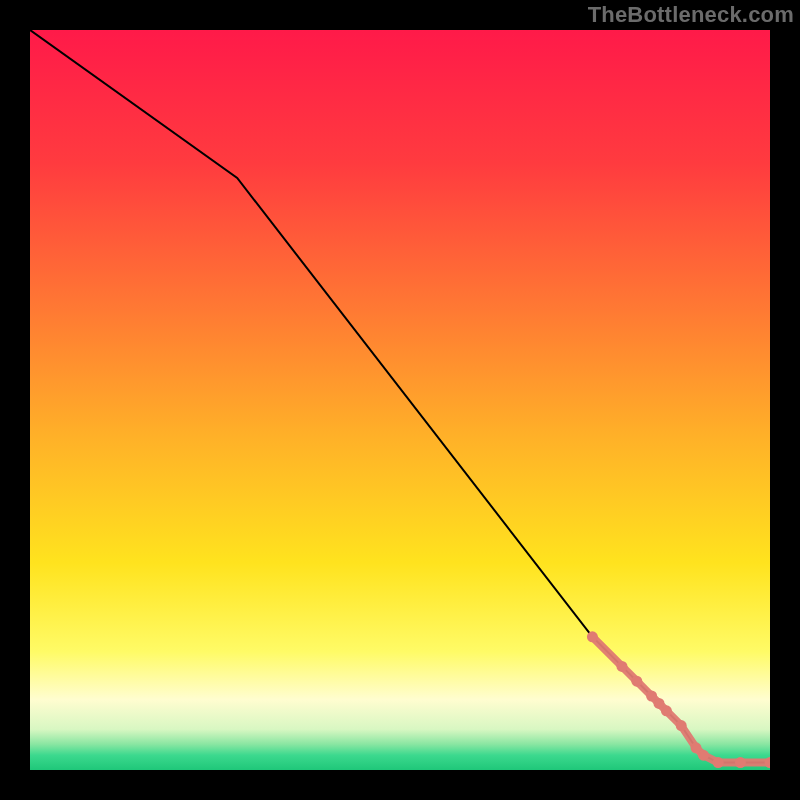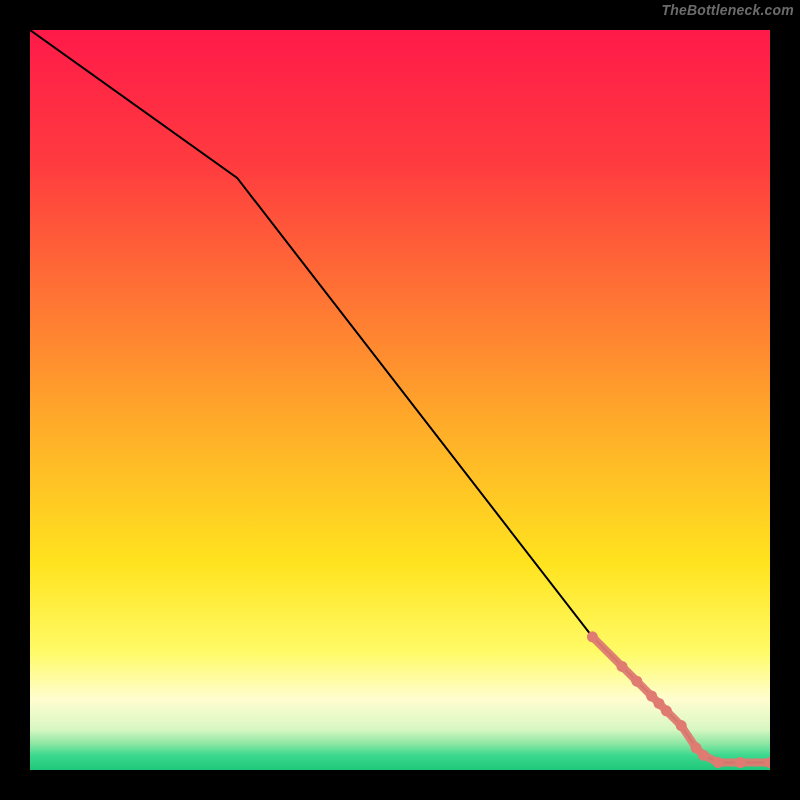--- a/index.html
+++ b/index.html
@@ -14,26 +14,25 @@
     position: relative;
     width: 800px;
     height: 800px;
     background: #000;
   }
   .watermark {
     position: absolute;
     top: 2px;
     right: 6px;
     color: #6b6b6b;
-    font-size: 14px;
+    font-size: 22px;
     font-weight: 600;
     letter-spacing: 0.2px;
     z-index: 5;
     user-select: none;
-    font-style: italic;
   }
   .plot {
     position: absolute;
     left: 30px;
     top: 30px;
     width: 740px;
     height: 740px;
     overflow: hidden;
   }
   .plot svg {

